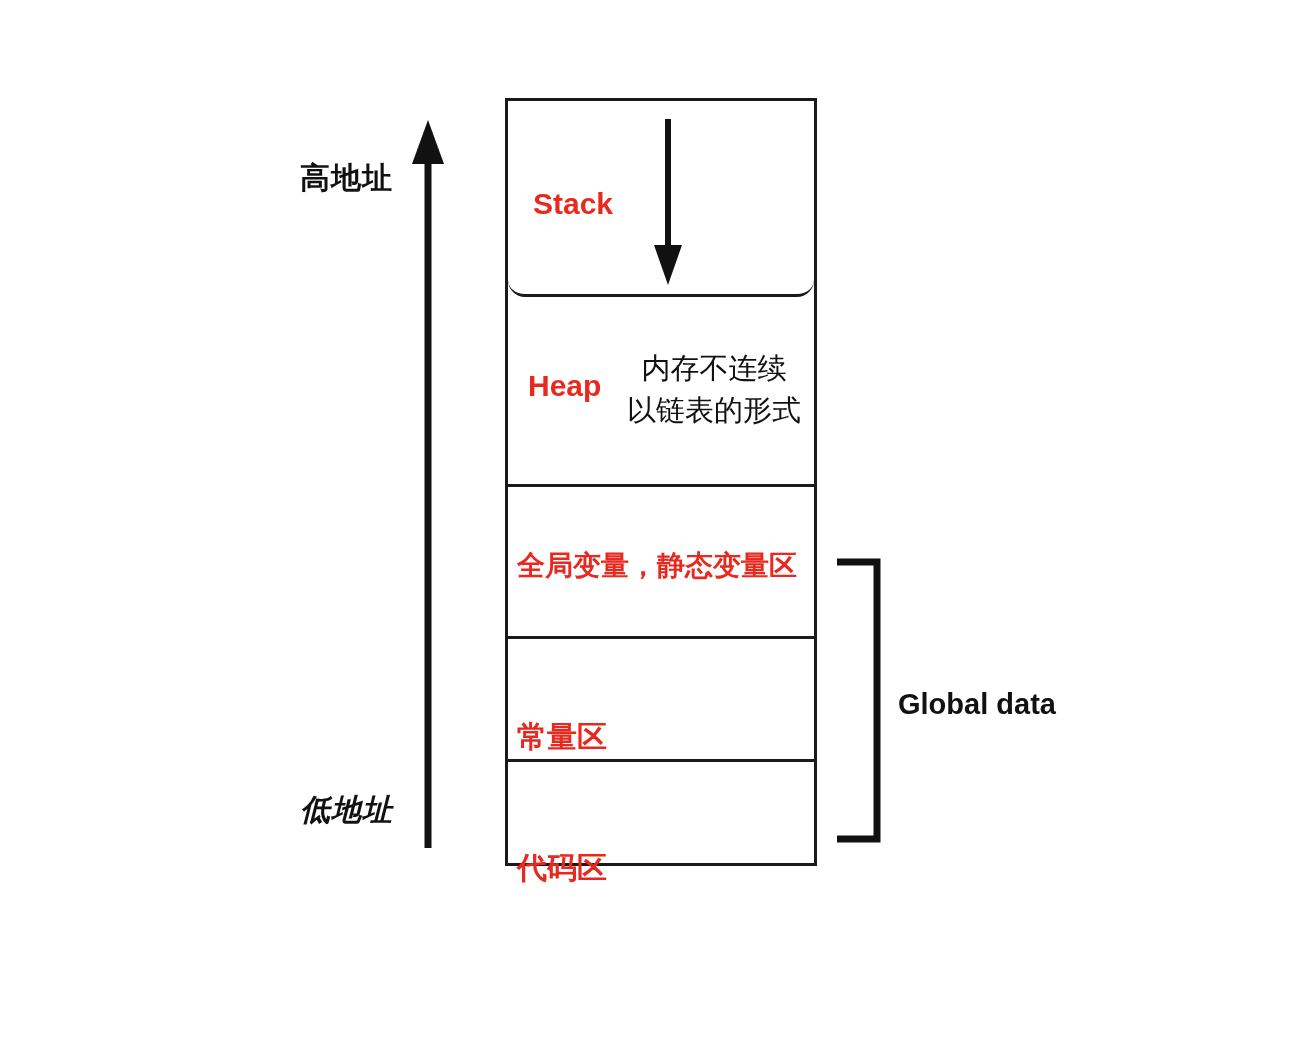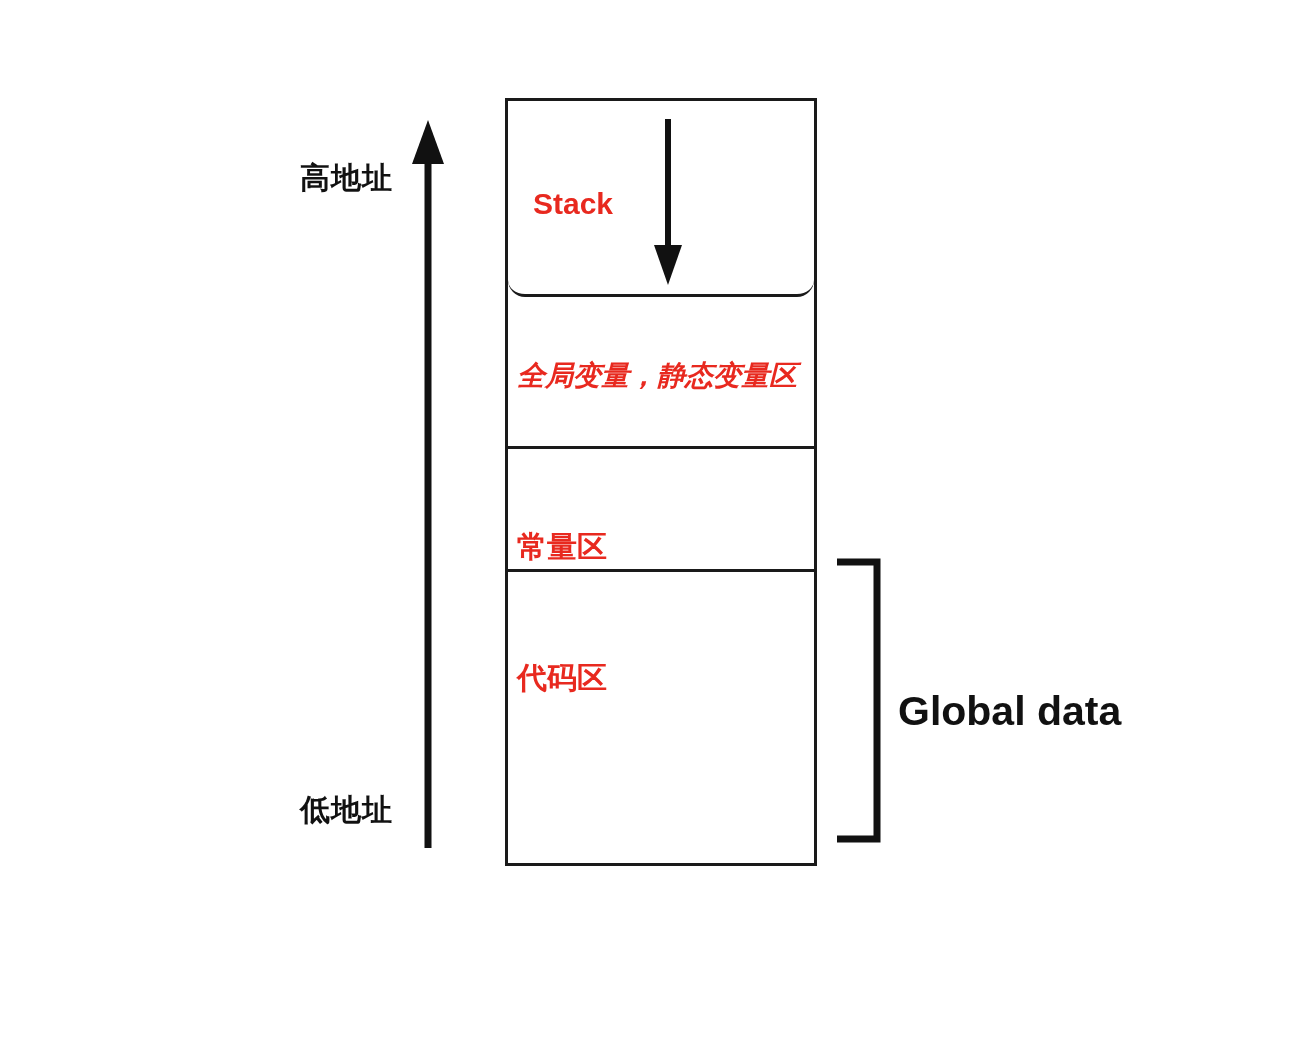--- a/index.html
+++ b/index.html
@@ -24,21 +24,21 @@
   
   .addr-label {
     position: absolute;
     font-size: 30px;
     font-weight: 700;
     color: #111111;
     letter-spacing: 1px;
     white-space: nowrap;
   }
   #high-addr-label { left: 300px; top: 158px; }
-  #low-addr-label  { left: 300px; top: 790px; }
+  #low-addr-label  { left: 300px; top: 790px; font-style: italic; }
 
   
   #addr-axis {
     position: absolute;
     left: 406px;
     top: 118px;
     width: 44px;
     height: 730px;
   }
 
@@ -68,21 +68,21 @@
 
   .seg-name {
     position: absolute;
     font-size: 30px;
     font-weight: 700;
     color: #e8291f;
     white-space: nowrap;
   }
   #seg-stack .seg-name  { left: 25px; top: 86px; }
   #seg-heap .seg-name   { left: 20px; top: 72px; }
-  #seg-global .seg-name { left: 9px; top: 60px; font-size: 28px; font-style: italic; }
+  #seg-global .seg-name { left: 9px; top: 60px; font-size: 28px; }
   #seg-const .seg-name  { left: 9px; top: 78px; }
   #seg-code .seg-name   { left: 9px; top: 86px; }
 
   .seg-note {
     position: absolute;
     font-size: 29px;
     font-weight: 400;
     color: #111111;
     line-height: 1.45;
     text-align: center;
@@ -105,21 +105,21 @@
     position: absolute;
     left: 833px;
     top: 558px;
     width: 52px;
     height: 285px;
   }
   #global-data-label {
     position: absolute;
     left: 898px;
     top: 688px;
-    font-size: 41px;
+    font-size: 29px;
     font-weight: 700;
     color: #111111;
     white-space: nowrap;
   }
 </style>
 </head>
 <body>
 
 <div id="canvas">
 
@@ -141,20 +141,27 @@
 
       <div id="stack-arrow">
         <svg width="40" height="168" viewBox="0 0 40 168" xmlns="http://www.w3.org/2000/svg">
           <line x1="20" y1="0" x2="20" y2="132" stroke="#111111" stroke-width="6"></line>
           <polygon points="20,166 6,126 34,126" fill="#111111"></polygon>
         </svg>
       </div>
 
     </div>
 
+    <div class="mem-seg" id="seg-heap">
+      <div class="seg-name">Heap</div>
+      <div class="seg-note" id="heap-note">
+        <div>内存不连续</div>
+        <div>以链表的形式</div>
+      </div>
+    </div>
 
     <div class="mem-seg" id="seg-global">
       <div class="seg-name">全局变量，静态变量区</div>
     </div>
 
     <div class="mem-seg" id="seg-const">
       <div class="seg-name">常量区</div>
     </div>
 
     <div class="mem-seg last" id="seg-code">

